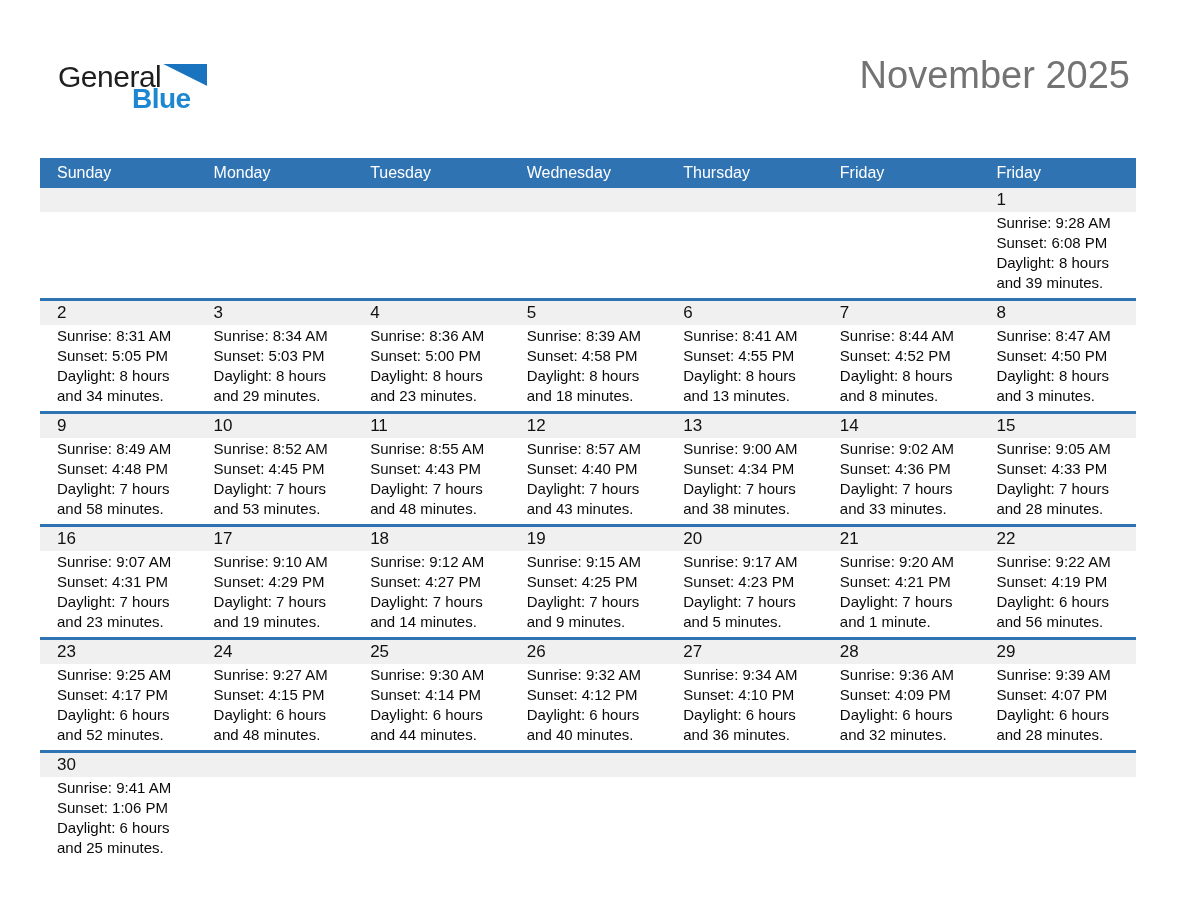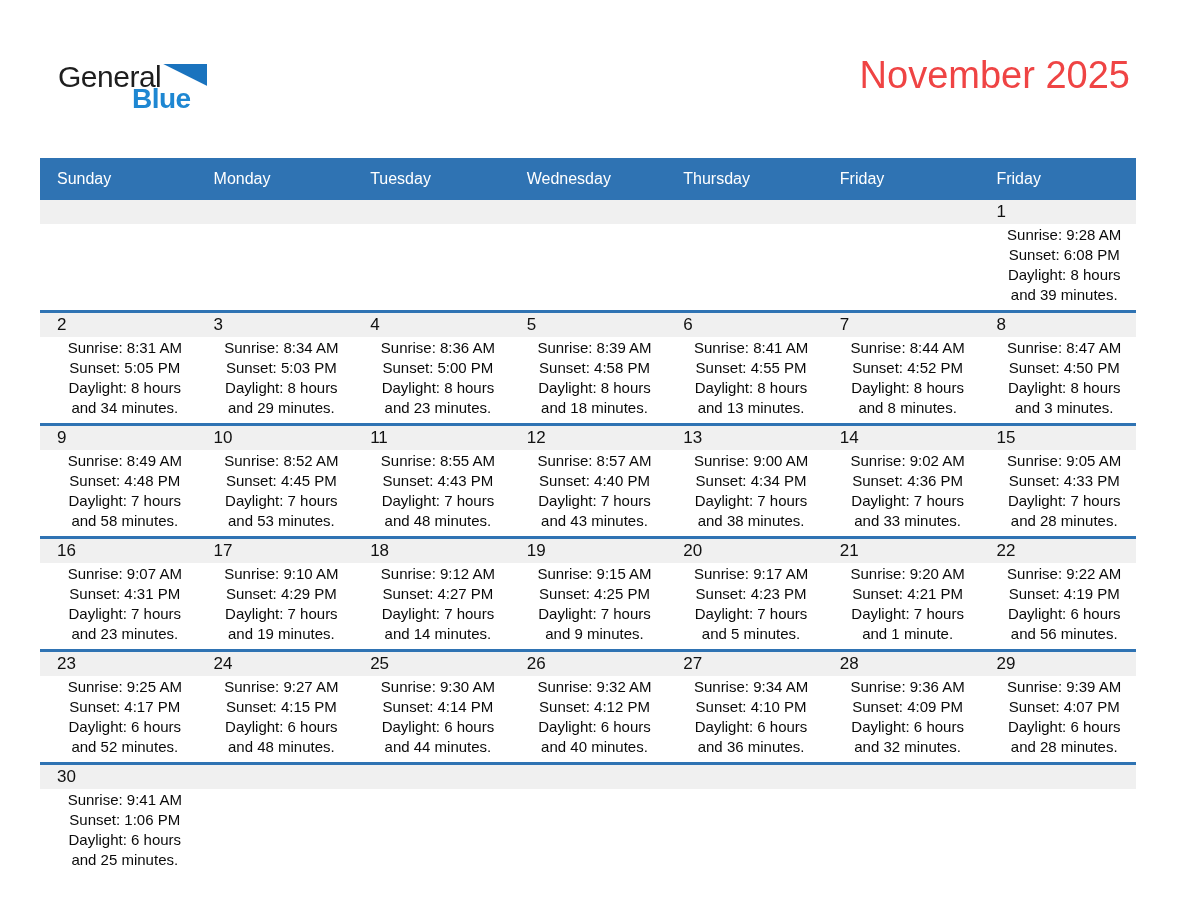--- a/index.html
+++ b/index.html
@@ -31,47 +31,47 @@
     display:inline-block;width:44px;height:22px;margin-left:2px;margin-top:2px;
     background:var(--triangle-blue);
     clip-path:polygon(0 0,100% 0,100% 100%);
   }
   .logo-blue{
     display:block;font-size:28px;font-weight:700;color:var(--logo-blue);
     margin:-7px 0 0 74px;letter-spacing:-0.5px;
   }
   .titles{text-align:right;}
   .titles h1{
-    margin:-4px 0 0 0;font-size:38px;font-weight:400;line-height:1.15;color:#ef4444;
+    margin:-4px 0 0 0;font-size:38px;font-weight:400;line-height:1.15;color:#737373;
   }
   .titles h2{
     margin:7px 0 0 0;font-size:21px;font-weight:400;line-height:1.2;color:#111;
   }
   
   .calendar{margin:0 52px 0 40px;}
   .weekday-row{
     display:grid;grid-template-columns:repeat(7,1fr);
-    background:var(--accent);height:42px;align-items:center;
+    background:var(--accent);height:30px;align-items:center;
   }
   .weekday-cell{
     color:#ffffff;font-size:16px;padding-left:17px;
     white-space:nowrap;overflow:hidden;
   }
   .week-row{border-top:3px solid var(--accent);}
   .week-row:first-of-type{border-top:none;}
   .band-row{
     display:grid;grid-template-columns:repeat(7,1fr);
     background:var(--band);height:24px;align-items:center;
   }
   .band-cell{font-size:17px;padding-left:17px;color:#111;}
   .info-row{
     display:grid;grid-template-columns:repeat(7,1fr);
     padding:1px 0 5px 0;min-height:81px;
   }
-  .info-cell{padding-left:17px;padding-right:4px;text-align:center;}
+  .info-cell{padding-left:17px;padding-right:4px;}
   .info-line{font-size:15px;line-height:20px;color:#0a0a0a;white-space:nowrap;}
 </style>
 </head>
 <body>
 
 <div class="page">
 
   <header class="top">
     <div class="logo">
       <div class="logo-row">

